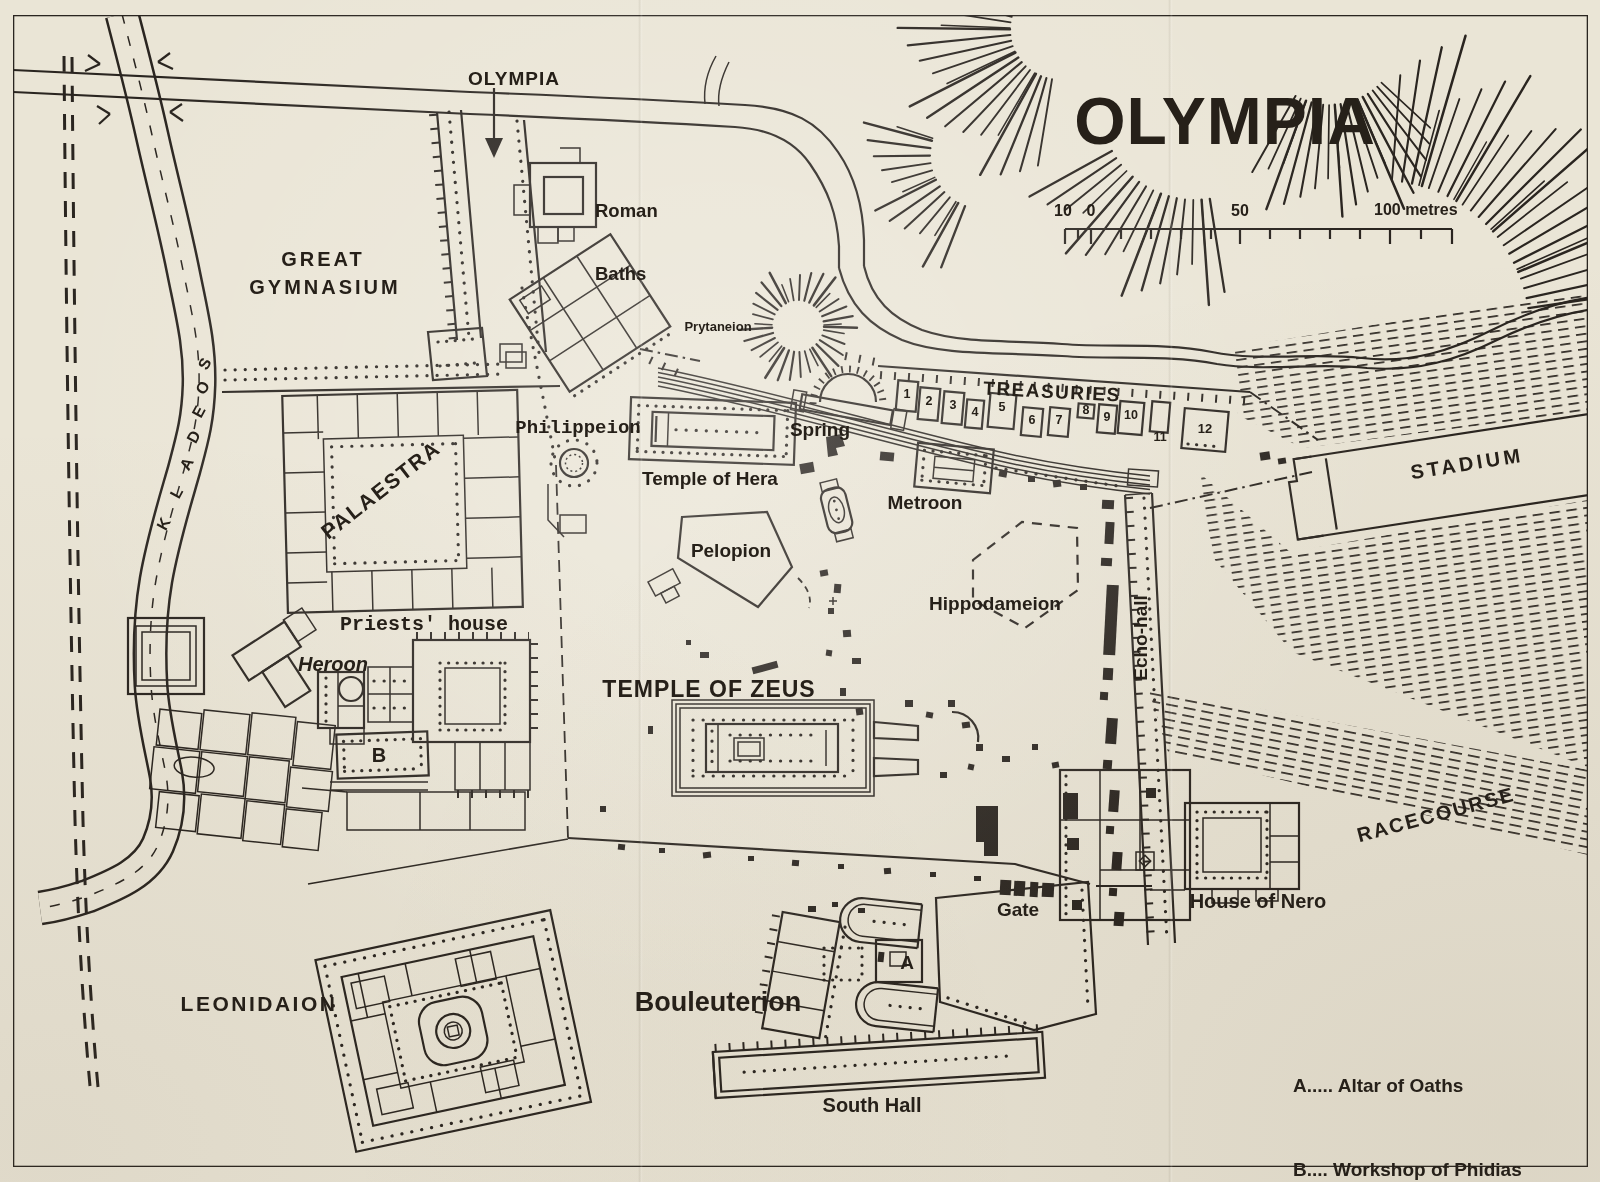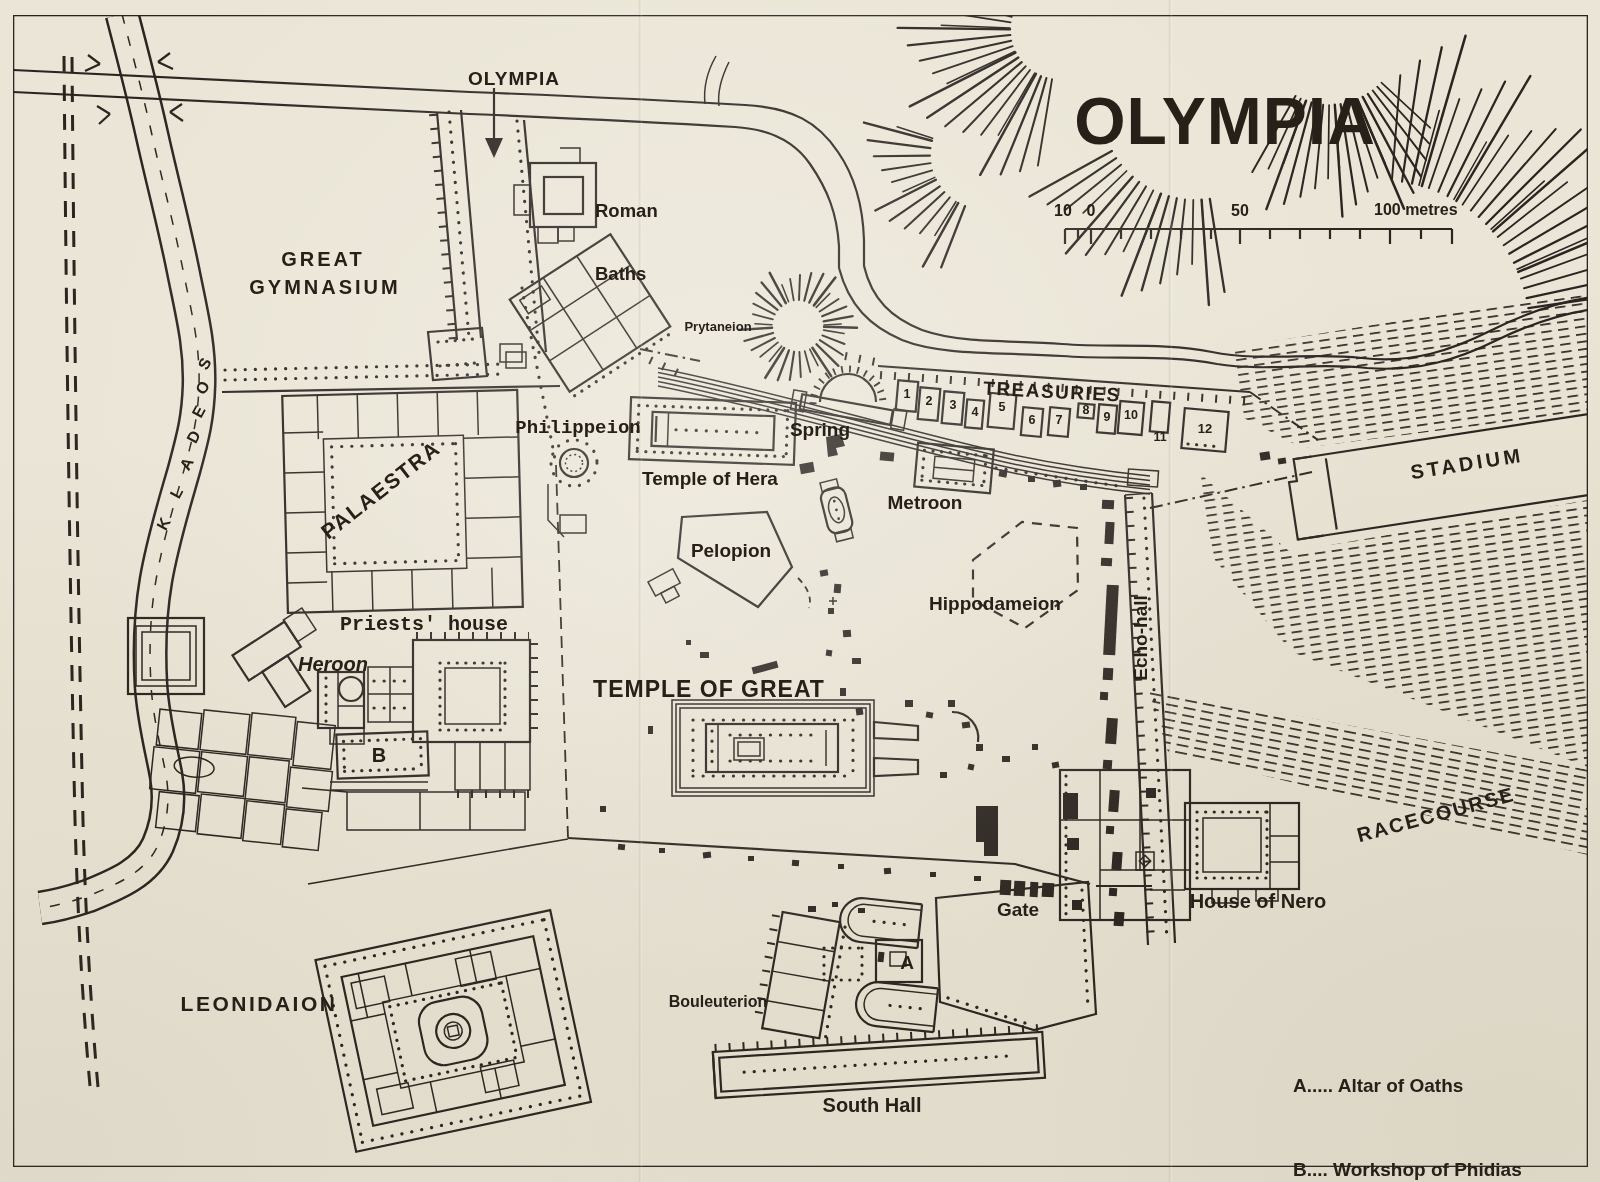--- a/index.html
+++ b/index.html
@@ -557,23 +557,23 @@
 <div class="lbl" style="left:1052px;top:392px;font-size:19px;letter-spacing:1.5px;transform:translate(-50%,-50%) rotate(3deg);">TREASURIES</div>
 <div class="lbl" style="left:1467px;top:464px;font-size:20px;letter-spacing:3.5px;transform:translate(-50%,-50%) rotate(-9deg);">STADIUM</div>
 <div class="lbl c" style="left:925px;top:503px;font-size:19px;">Metroon</div>
 <div class="lbl" style="left:381px;top:490px;font-size:21px;letter-spacing:2px;transform:translate(-50%,-50%) rotate(-38deg);">PALAESTRA</div>
 <div class="lbl c" style="left:731px;top:551px;font-size:19px;">Pelopion</div>
 <div class="lbl c" style="left:995px;top:604px;font-size:19px;">Hippodameion</div>
 <div class="lbl" style="left:1141px;top:638px;font-size:19px;transform:translate(-50%,-50%) rotate(-90deg);">Echo-hall</div>
 <div class="lbl c" style="left:424px;top:624px;font-size:20px;font-family:Liberation Mono, monospace;">Priests' house</div>
 <div class="lbl c" style="left:333px;top:664px;font-size:20px;font-style:italic;">Heroon</div>
 <div class="lbl c" style="left:379px;top:755px;font-size:20px;">B</div>
-<div class="lbl c" style="left:709px;top:689px;font-size:23px;letter-spacing:1px;">TEMPLE OF GREAT</div>
+<div class="lbl c" style="left:709px;top:689px;font-size:23px;letter-spacing:1px;">TEMPLE OF ZEUS</div>
 <div class="lbl c" style="left:259px;top:1004px;font-size:21px;letter-spacing:2.5px;">LEONIDAION</div>
-<div class="lbl c" style="left:718px;top:1002px;font-size:16px;text-align:center;">Bouleuterion</div>
+<div class="lbl c" style="left:718px;top:1002px;font-size:27px;text-align:center;">Bouleuterion</div>
 <div class="lbl c" style="left:907px;top:963px;font-size:19px;">A</div>
 <div class="lbl c" style="left:1018px;top:910px;font-size:19px;">Gate</div>
 <div class="lbl c" style="left:872px;top:1105px;font-size:20px;">South Hall</div>
 <div class="lbl c" style="left:1258px;top:901px;font-size:20px;">House of Nero</div>
 <div class="lbl" style="left:1436px;top:815px;font-size:20px;letter-spacing:2px;transform:translate(-50%,-50%) rotate(-15deg);">RACECOURSE</div>
 
 <div class="lbl" style="left:1293px;top:1016px;font-size:19px;line-height:28px;">
   <div>A..... Altar of Oaths</div>
   <div>B.... Workshop of Phidias</div>
 </div>

